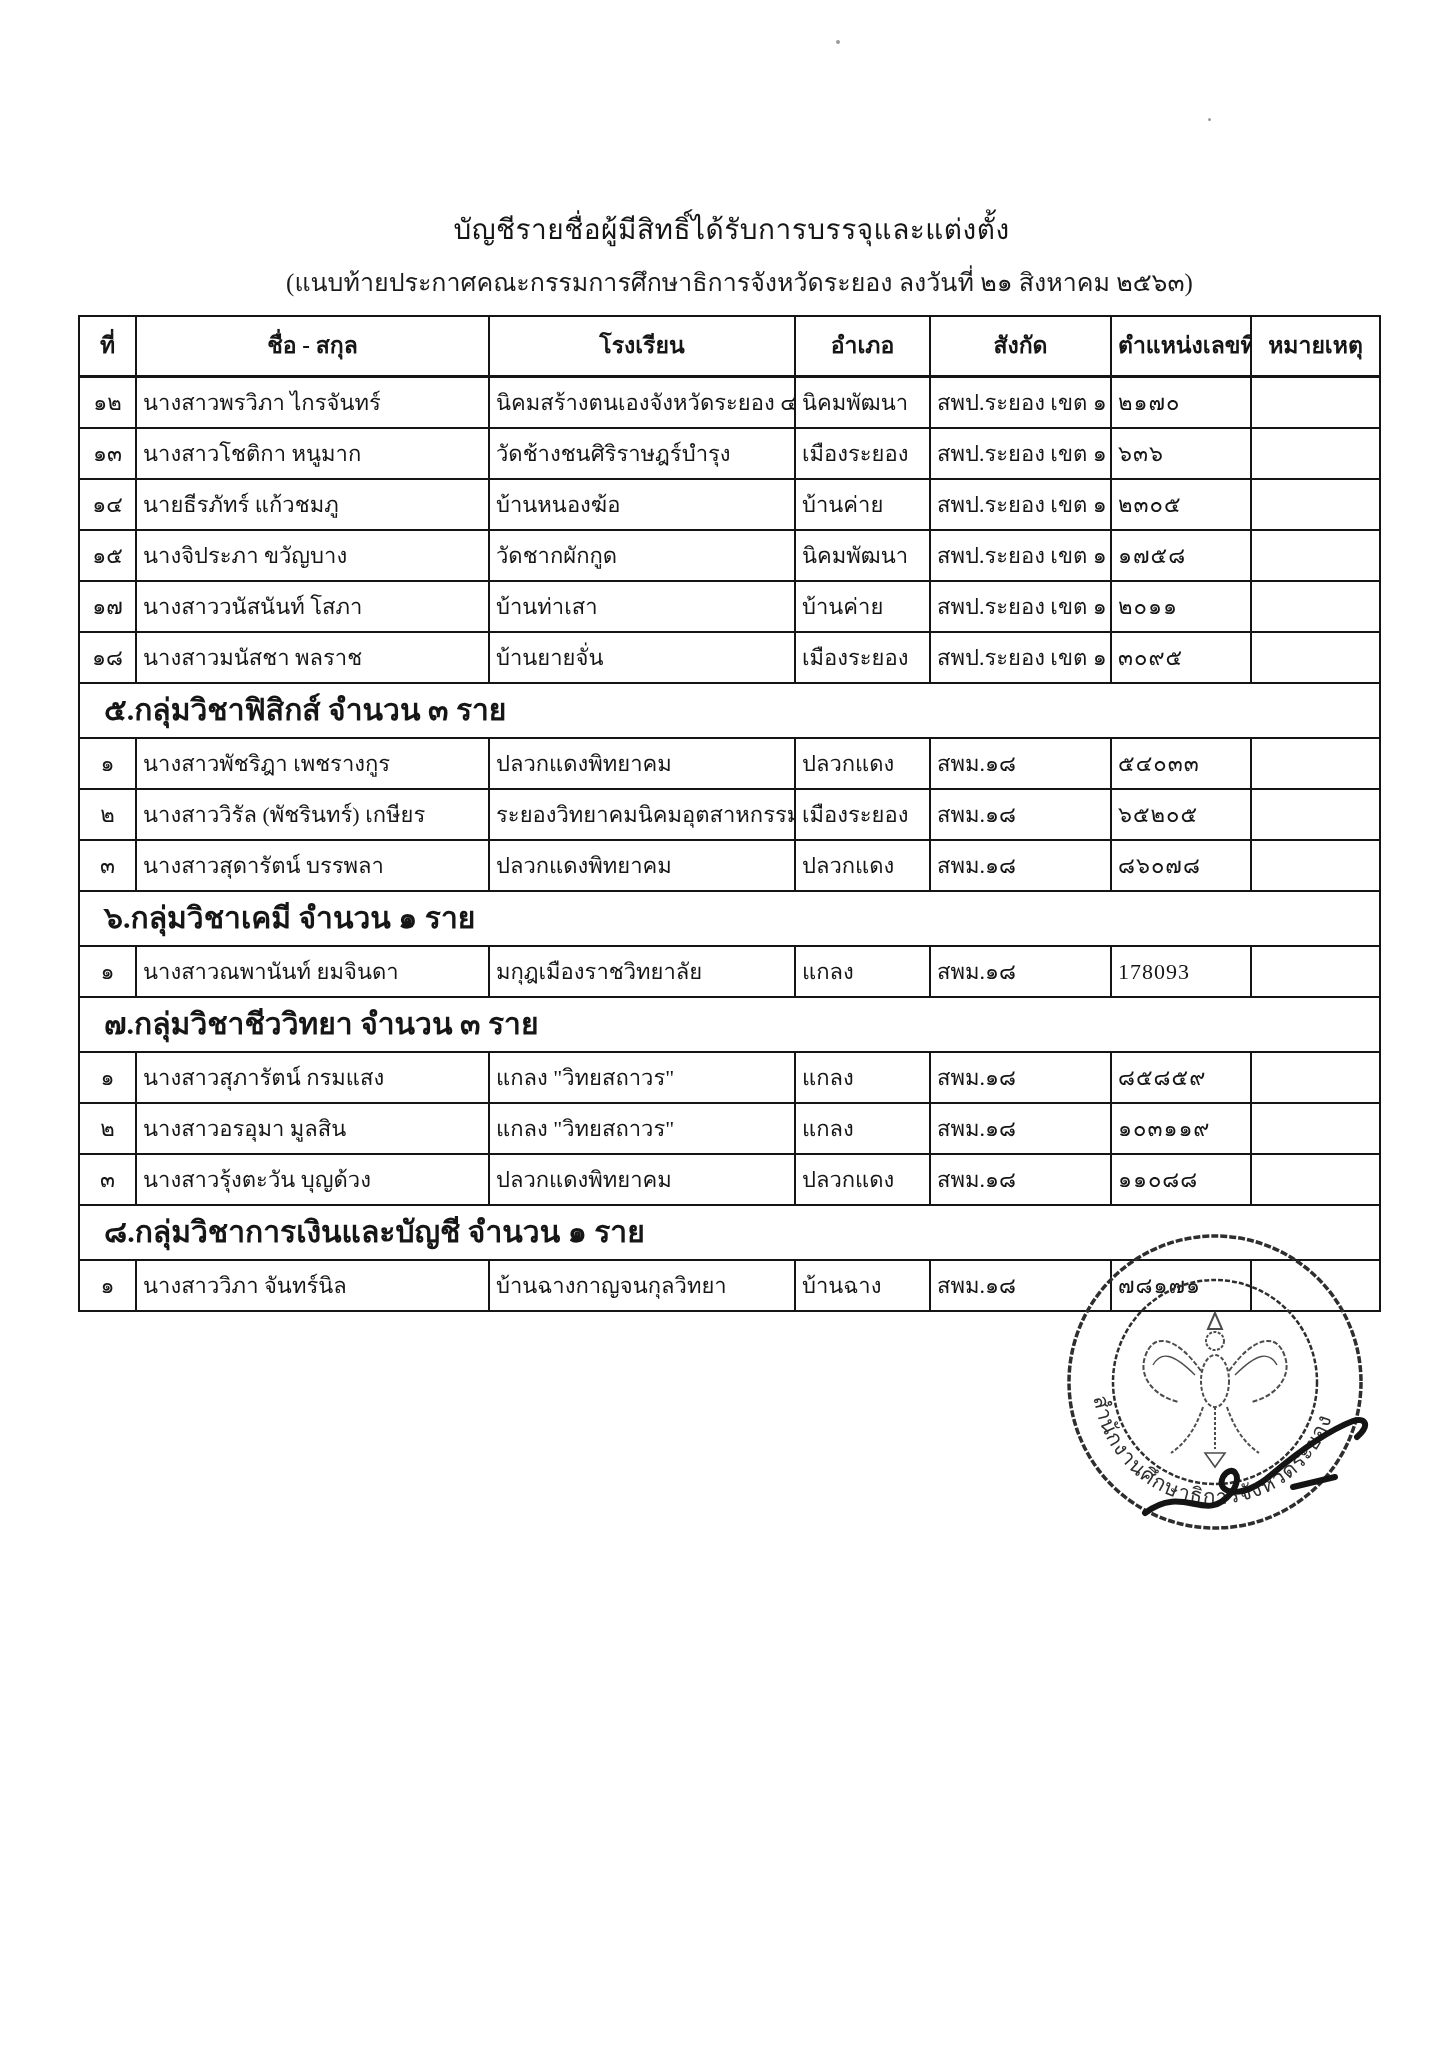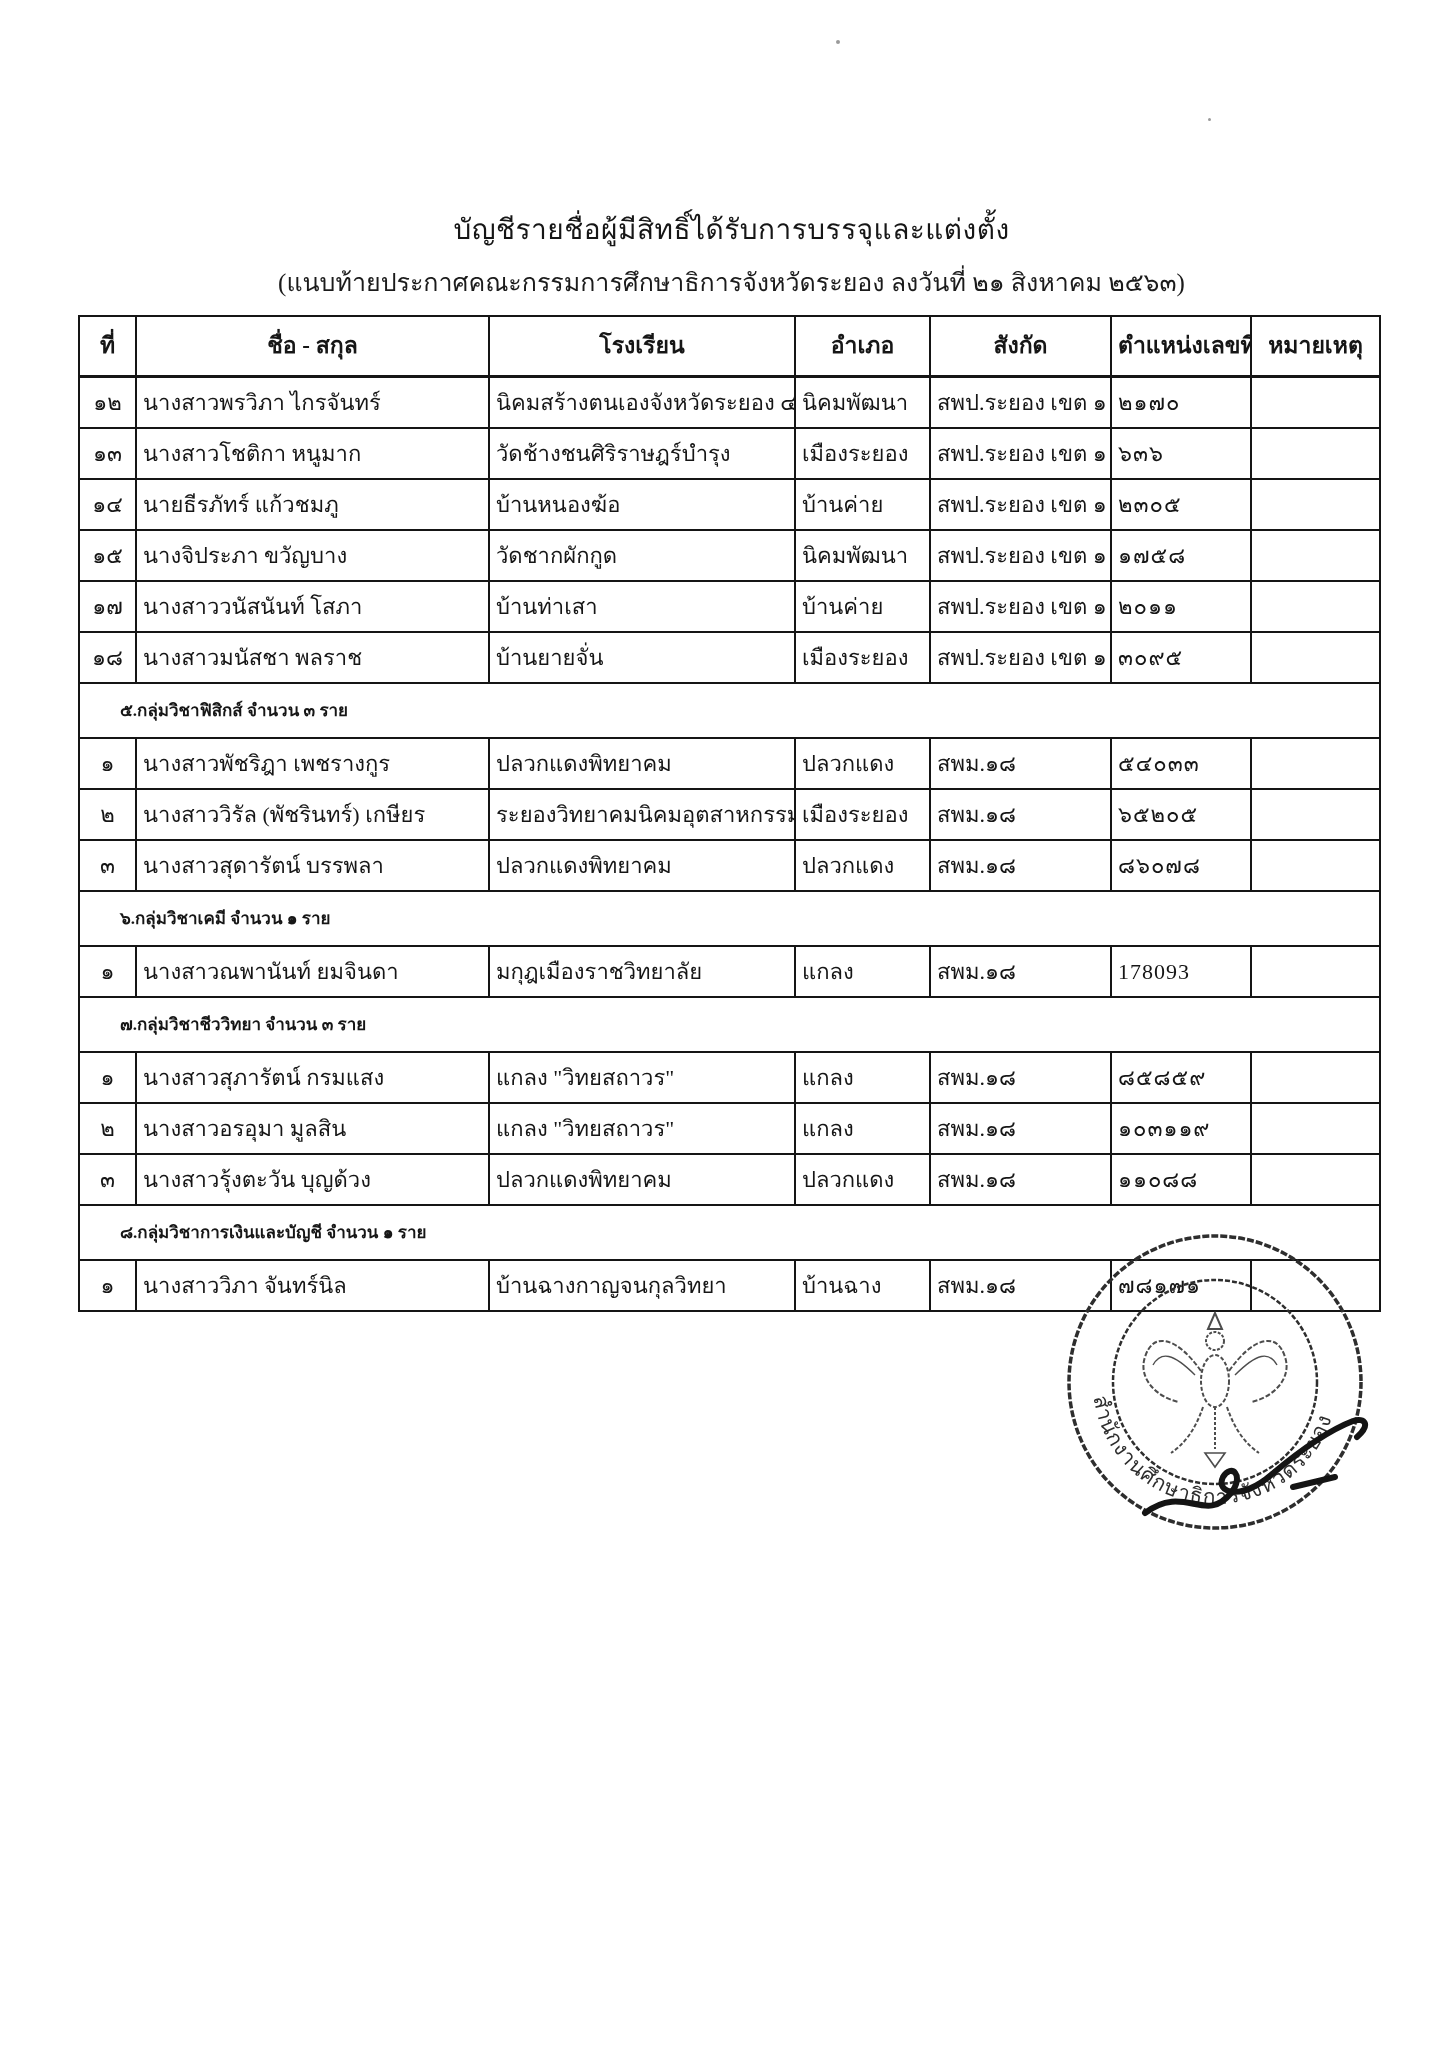--- a/index.html
+++ b/index.html
@@ -10,21 +10,21 @@
     font-family:"Liberation Serif","DejaVu Serif",serif;
     color:#111;
     overflow:hidden;
   }
   .doc-title{
     position:absolute;top:207px;left:78px;width:1307px;
     text-align:center;font-size:28px;font-weight:normal;color:#161616;
     letter-spacing:.5px;
   }
   .doc-subtitle{
-    position:absolute;top:262px;left:78px;width:1307px;
+    position:absolute;top:262px;left:86px;width:1307px;
     text-align:center;font-size:25px;font-weight:normal;color:#1b1b1b;
   }
   table.roster{
     position:absolute;top:315px;left:78px;
     border-collapse:collapse;table-layout:fixed;
     width:1301px;
     background:#fff;
   }
   table.roster th, table.roster td{
     border:2px solid #151515;
@@ -36,22 +36,22 @@
   table.roster thead th{
     height:58px;text-align:center;font-weight:bold;font-size:23px;
     border-bottom:3px solid #151515;
   }
   table.roster td.c-no{ text-align:center; }
   table.roster td.c-name, table.roster td.c-school,
   table.roster td.c-district, table.roster td.c-affil{ text-align:left; }
   table.roster td.c-pos{ text-align:left; letter-spacing:1px; }
   table.roster tbody tr.data-row td{ height:49px; }
   table.roster tbody tr.section-row td{
-    height:53px;font-weight:bold;font-size:17px;
-    padding-left:40px;text-align:left;
+    height:53px;font-weight:bold;font-size:30px;
+    padding-left:24px;text-align:left;
   }
   .stamp{
     position:absolute;left:1035px;top:1225px;width:430px;height:360px;
     pointer-events:none;
   }
   .speck{position:absolute;background:#9a9a9a;border-radius:50%;}
 </style>
 </head>
 <body>
 

